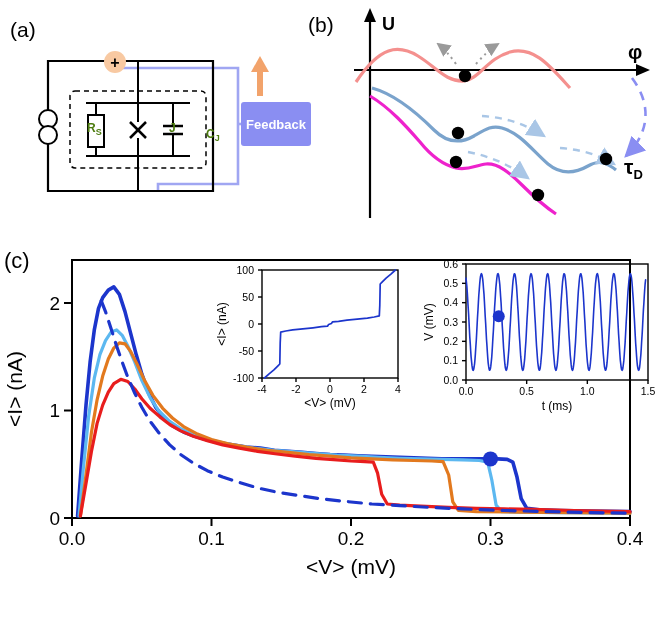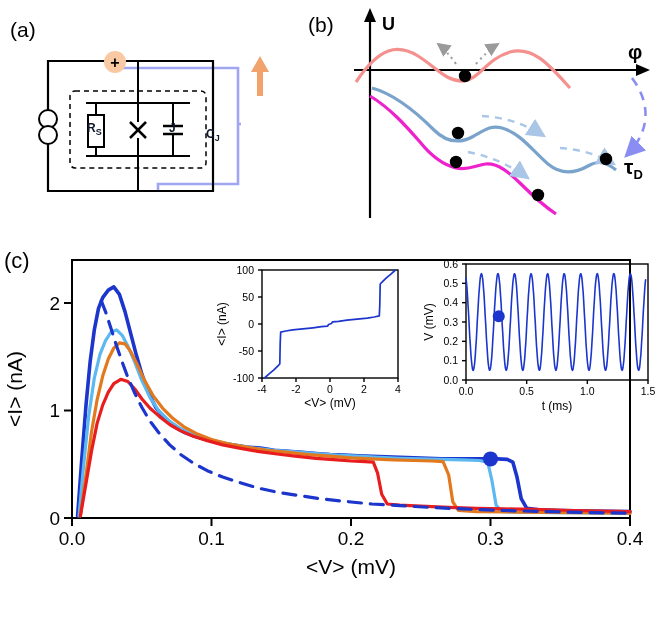--- a/index.html
+++ b/index.html
@@ -1,21 +1,21 @@
 <!DOCTYPE html>
 <html><head>
 <meta charset="utf-8">
 <style>
   html,body{margin:0;padding:0;background:#fff;}
   body{width:665px;height:637px;font-family:"Liberation Sans",sans-serif;}
   .fig{position:relative;width:665px;height:637px;background:#fff;overflow:hidden;}
   .panel{position:absolute;}
   .plabel{position:absolute;font-size:21px;color:#000;}
   svg text{font-family:"Liberation Sans",sans-serif;fill:#000;}
-  .complabel{position:absolute;font-weight:bold;font-size:12px;color:#0f172a;padding-left:19px;}
+  .complabel{position:absolute;font-weight:bold;font-size:12px;color:#4d7c0f;padding-left:19px;}
   .complabel sub{font-size:9px;}
   .feedback{position:absolute;left:233px;top:96px;width:70px;height:44px;display:flex;align-items:center;justify-content:center;
             color:#fff;font-weight:bold;font-size:13px;background:#8a8ef2;border-radius:3px;}
 </style>
 </head>
 <body>
 
 <div class="fig">
 
   <div class="panel" style="left:8px;top:6px;width:312px;height:228px;">
@@ -66,20 +66,23 @@
 
       <g>
         <line x1="252" y1="90" x2="252" y2="64" stroke="#f2a36b" stroke-width="6"></line>
         <polygon points="243,66 261,66 252,50" fill="#f2a36b"></polygon>
       </g>
     </svg>
     
     <div class="complabel" style="left:60px;top:115px;"><span>R</span><sub>S</sub></div>
     <div class="complabel" style="left:142px;top:115px;"><span>J</span></div>
     <div class="complabel" style="left:179px;top:121px;"><span>C</span><sub>J</sub></div>
+    <div class="feedback">
+        <span>Feedback</span>
+      </div>
   </div>
 
   <div class="panel" style="left:298px;top:2px;width:366px;height:238px;">
     <svg width="366" height="238" viewBox="0 0 366 238">
       <defs>
         <marker id="ah-grey" markerWidth="7" markerHeight="7" refX="6" refY="3.5" orient="auto">
           <path d="M0,0 L7,3.5 L0,7 Z" fill="#9a9a9a"></path>
         </marker>
         <marker id="ah-lb" markerWidth="8" markerHeight="8" refX="7" refY="4" orient="auto">
           <path d="M0,0 L8,4 L0,8 Z" fill="#a9c6e6"></path>

